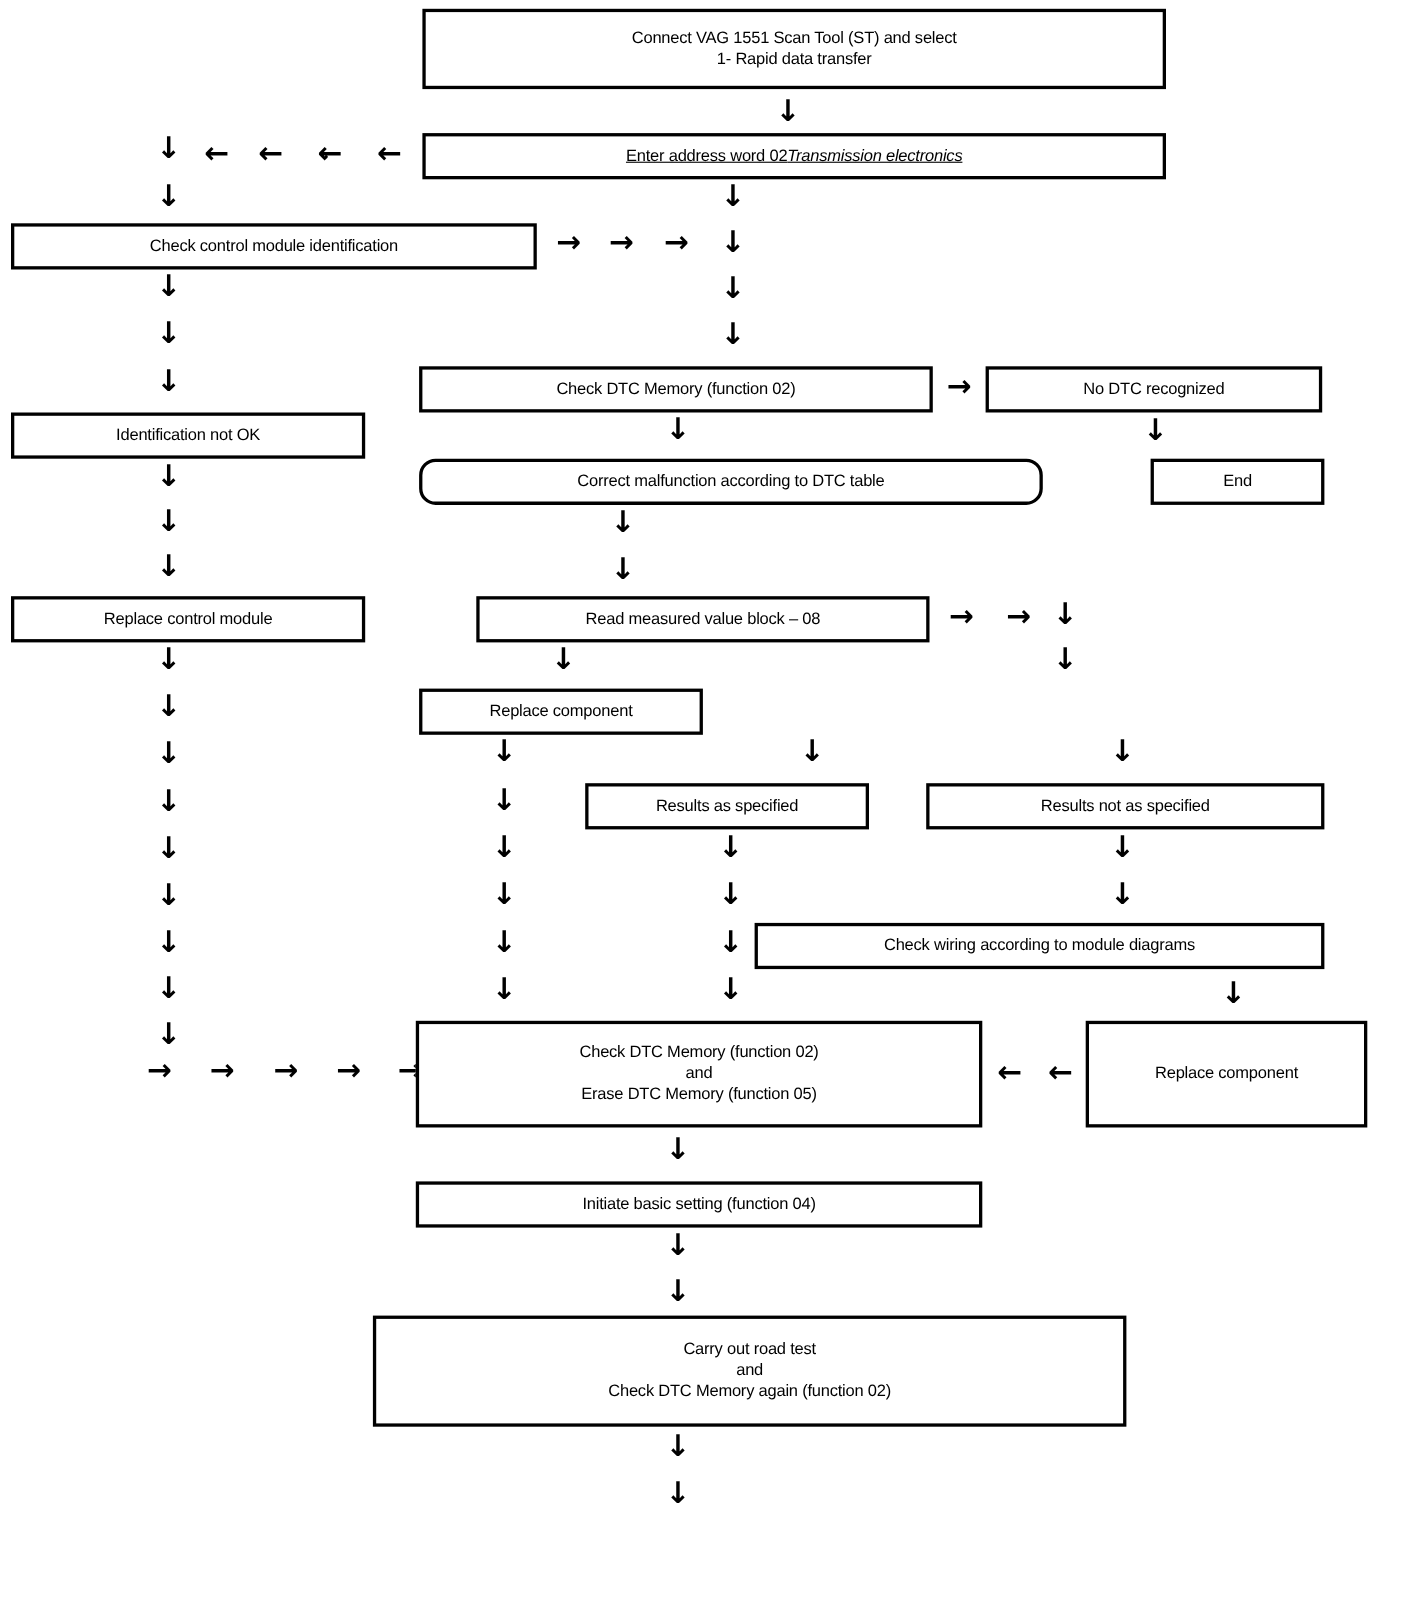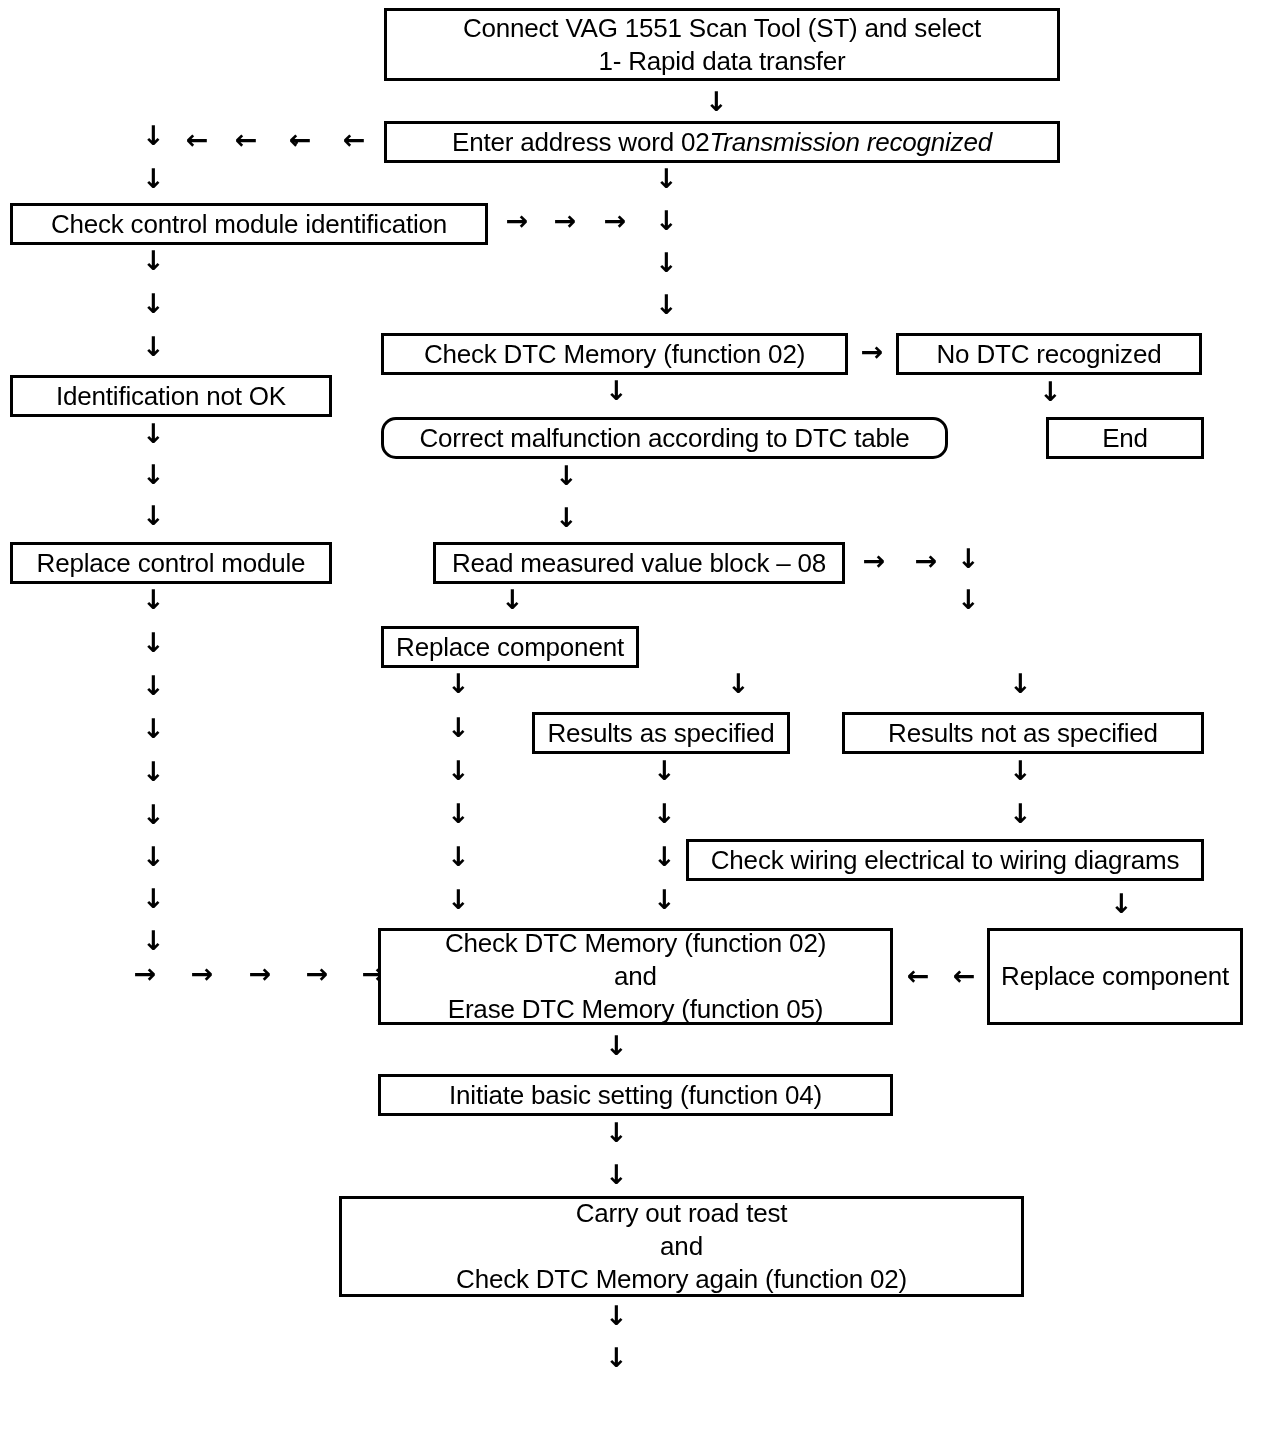--- a/index.html
+++ b/index.html
@@ -18,21 +18,21 @@
   }
   .node {
     position: absolute;
     border: 2.5px solid #000000;
     background: #ffffff;
     box-sizing: border-box;
     display: flex;
     align-items: center;
     justify-content: center;
     text-align: center;
-    font-size: 26px;
+    font-size: 15px;
     line-height: 1.26;
     font-weight: 500;
     letter-spacing: -0.2px;
     padding: 2px 8px;
     white-space: pre-line;
   }
   .node.thick { border-width: 3px; }
   .arrow {
     position: absolute;
     font-size: 27px;
@@ -58,22 +58,22 @@
 </head>
 <body>
 
 <div id="canvas">
 
   <div class="node thick" style="left:384px; top:8px; width:676px; height:73px;">Connect VAG 1551 Scan Tool (ST) and select
 1- Rapid data transfer</div>
 
   <div class="arrow down" style="left:705px; top:88px;">↓</div>
 
-  <div class="node thick" style="left:384px; top:121px; width:676px; height:42px;">
-    <span>Enter address word 02 </span><span class="ital">Transmission recognized</span>
+  <div class="node thick" style="left:384px; top:121px; width:676px; height:42px;text-decoration:underline;">
+    <span>Enter address word 02 </span><span class="ital">Transmission electronics</span>
   </div>
 
   <div class="arrow left" style="left:337px; top:126px;">←</div>
   <div class="dot" style="left:295px; top:141px;"></div>
   <div class="arrow left" style="left:283px; top:126px;">←</div>
   <div class="arrow left" style="left:229px; top:126px;">←</div>
   <div class="arrow left" style="left:180px; top:126px;">←</div>
   <div class="arrow down" style="left:142px; top:122px;">↓</div>
   <div class="arrow down" style="left:142px; top:165px;">↓</div>
 
@@ -160,21 +160,21 @@
   <div class="arrow down" style="left:653px; top:757px;">↓</div>
   <div class="arrow down" style="left:653px; top:800px;">↓</div>
   <div class="arrow down" style="left:653px; top:843px;">↓</div>
   <div class="arrow down" style="left:653px; top:886px;">↓</div>
 
   <div class="node thick" style="left:842px; top:712px; width:362px; height:42px;">Results not as specified</div>
 
   <div class="arrow down" style="left:1009px; top:757px;">↓</div>
   <div class="arrow down" style="left:1009px; top:800px;">↓</div>
 
-  <div class="node thick" style="left:686px; top:839px; width:518px; height:42px;">Check wiring electrical to wiring diagrams</div>
+  <div class="node thick" style="left:686px; top:839px; width:518px; height:42px;">Check wiring according to module diagrams</div>
 
   <div class="arrow down" style="left:1110px; top:890px;">↓</div>
 
   <div class="node thick" style="left:987px; top:928px; width:256px; height:97px;">Replace component</div>
 
   <div class="arrow left" style="left:947px; top:962px;">←</div>
   <div class="arrow left" style="left:901px; top:962px;">←</div>
 
   <div class="node thick" style="left:378px; top:928px; width:515px; height:97px;">Check DTC Memory (function 02)
 and

